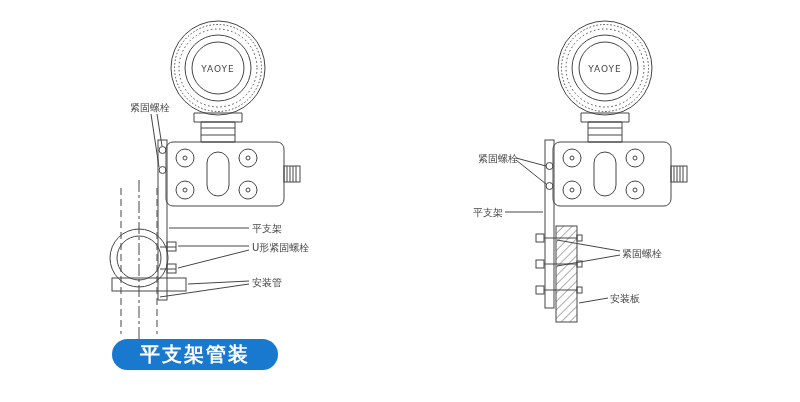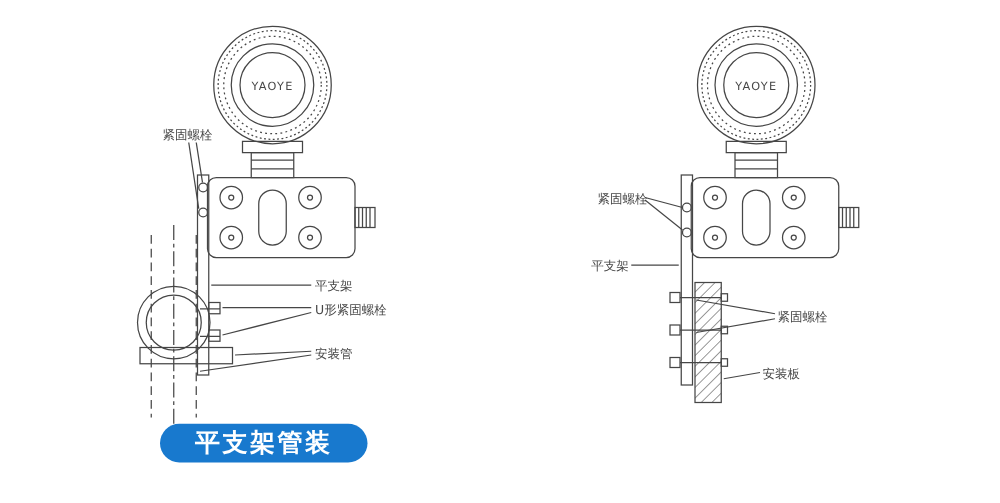--- a/index.html
+++ b/index.html
@@ -18,21 +18,21 @@
   .brand { fill:var(--line-color,#3c3c3c); stroke:none; font-size:9px; letter-spacing:1px; font-family:"DejaVu Sans",sans-serif; }
 
   .caption {
     position:absolute; top:339px; height:31px; width:166px;
     background:var(--button-bg,#1879ce); color:var(--button-text,#fff);
     border:none; border-radius:16px;
     font-size:20px; font-weight:bold; letter-spacing:2px;
     display:flex; align-items:center; justify-content:center;
     font-family:"DejaVu Sans",sans-serif; cursor:pointer;
   }
-  .caption.left  { left:128px; }
+  .caption.left  { left:112px; }
   .caption.right { left:517px; }
 </style>
 </head>
 <body>
 
 <div class="stage">
 
   <svg class="drawing" width="800" height="402" viewBox="0 0 800 402">
     <defs>
       <pattern id="hatch" width="6" height="6" patternUnits="userSpaceOnUse" patternTransform="rotate(45)">

